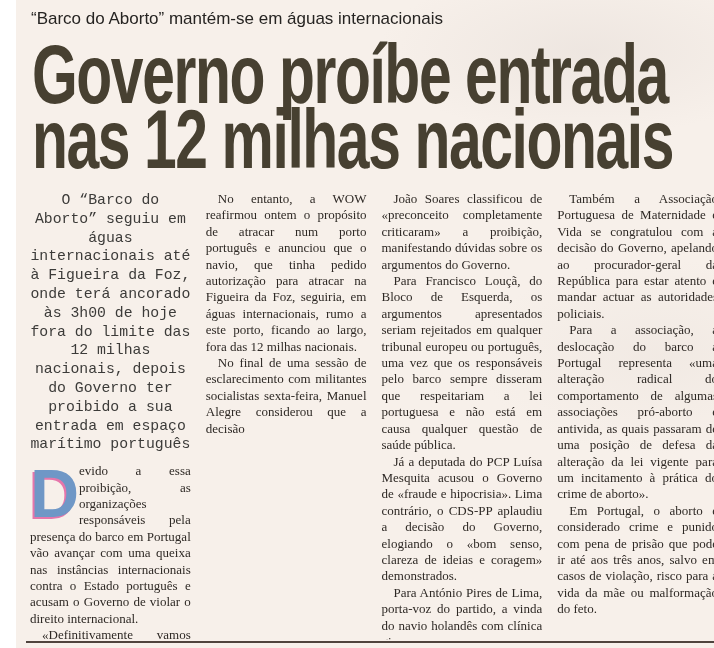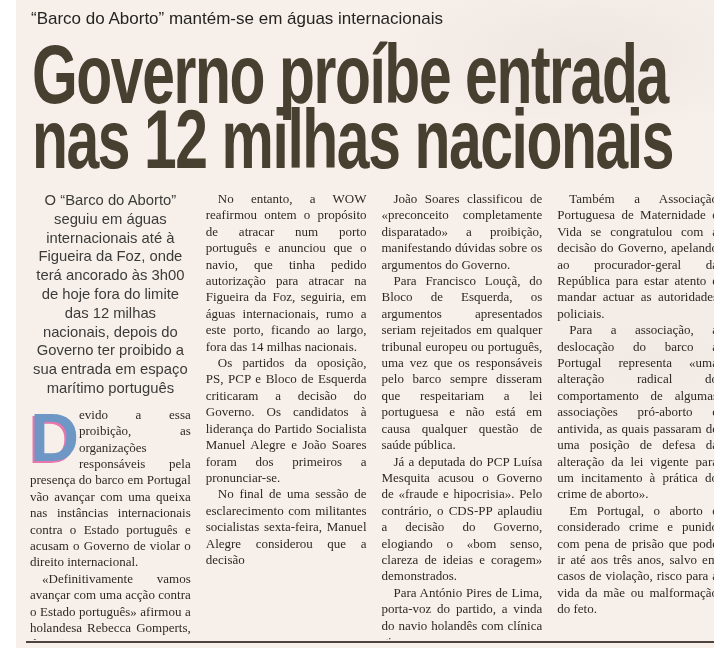--- a/index.html
+++ b/index.html
@@ -43,21 +43,21 @@
     display:flex;gap:15px;
     overflow:hidden;
   }
   .col{
     flex:1 1 0;
     font-size:13px;line-height:16.4px;
     text-align:justify;
     color:#2e2925;
   }
   .lead{
-    font-family:Liberation Sans, sans-serif;
+    font-family:Liberation Mono, monospace;
     font-size:14.8px;line-height:18.8px;
     text-align:center;
     color:#3c3b39;
     margin:0 0 9px 0;
   }
   .para{margin:0;text-indent:12px;}
   .para.flush{text-indent:0;}
   .dropcap{
     float:left;
     font-family:"Liberation Sans", sans-serif;
@@ -89,29 +89,28 @@
 
     <div class="col">
       <div class="lead">O “Barco do Aborto” seguiu em águas internacionais até à Figueira da Foz, onde terá ancorado às 3h00 de hoje fora do limite das 12 milhas nacionais, depois do Governo ter proibido a sua entrada em espaço marítimo português</div>
       <p class="para flush">
         <span class="dropcap">D</span><span>evido a essa proibição, as organizações responsáveis pela presença do barco em Portugal vão avançar com uma queixa nas instâncias internacionais contra o Estado português e acusam o Governo de violar o direito internacional.</span>
       </p>
       <p class="para">«Definitivamente vamos avançar com uma acção contra o Estado português» afirmou a holandesa Rebecca Gomperts, da “Women On Waves” (WOW), a organização holandesa responsável pelo barco, que promove a</p>
     </div>
 
     <div class="col">
-      <p class="para">No entanto, a WOW reafirmou ontem o propósito de atracar num porto português e anunciou que o navio, que tinha pedido autorização para atracar na Figueira da Foz, seguiria, em águas internacionais, rumo a este porto, ficando ao largo, fora das 14 milhas nacionais.</p>
-      <p class="para">Os partidos da oposição, PS, PCP e Bloco de Esquerda criticaram a decisão do Governo. Os candidatos à liderança do Partido Socialista Manuel Alegre e João Soares foram dos primeiros a pronunciar-se.</p>
+      <p class="para">No entanto, a WOW reafirmou ontem o propósito de atracar num porto português e anunciou que o navio, que tinha pedido autorização para atracar na Figueira da Foz, seguiria, em águas internacionais, rumo a este porto, ficando ao largo, fora das 12 milhas nacionais.</p>
       <p class="para">No final de uma sessão de esclarecimento com militantes socialistas sexta-feira, Manuel Alegre considerou que a decisão</p>
     </div>
 
     <div class="col">
-      <p class="para">João Soares classificou de «preconceito completamente disparatado» a proibição, manifestando dúvidas sobre os argumentos do Governo.</p>
+      <p class="para">João Soares classificou de «preconceito completamente criticaram» a proibição, manifestando dúvidas sobre os argumentos do Governo.</p>
       <p class="para">Para Francisco Louçã, do Bloco de Esquerda, os argumentos apresentados seriam rejeitados em qualquer tribunal europeu ou português, uma vez que os responsáveis pelo barco sempre disseram que respeitariam a lei portuguesa e não está em causa qualquer questão de saúde pública.</p>
-      <p class="para">Já a deputada do PCP Luísa Mesquita acusou o Governo de «fraude e hipocrisia». Pelo contrário, o CDS-PP aplaudiu a decisão do Governo, elogiando o «bom senso, clareza de ideias e coragem» demonstrados.</p>
+      <p class="para">Já a deputada do PCP Luísa Mesquita acusou o Governo de «fraude e hipocrisia». Lima contrário, o CDS-PP aplaudiu a decisão do Governo, elogiando o «bom senso, clareza de ideias e coragem» demonstrados.</p>
       <p class="para">Para António Pires de Lima, porta-voz do partido, a vinda do navio holandês com clínica gine-</p>
     </div>
 
     <div class="col">
       <p class="para">Também a Associação Portuguesa de Maternidade e Vida se congratulou com a decisão do Governo, apelando ao procurador-geral da República para estar atento e mandar actuar as autoridades policiais.</p>
       <p class="para">Para a associação, a deslocação do barco a Portugal representa «uma alteração radical do comportamento de algumas associações pró-aborto e antivida, as quais passaram de uma posição de defesa da alteração da lei vigente para um incitamento à prática do crime de aborto».</p>
       <p class="para">Em Portugal, o aborto é considerado crime e punido com pena de prisão que pode ir até aos três anos, salvo em casos de violação, risco para a vida da mãe ou malformação do feto.</p>
     </div>
 
   </div>

